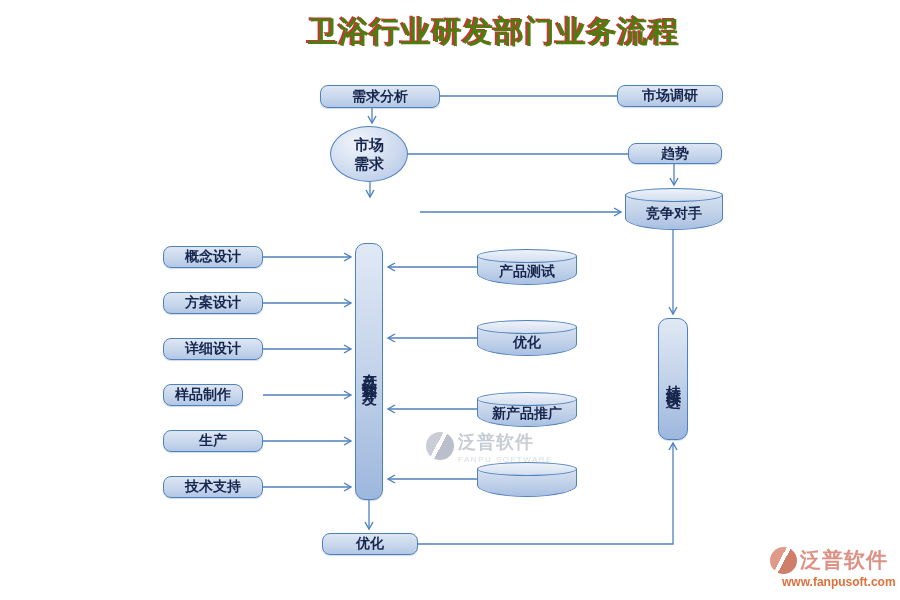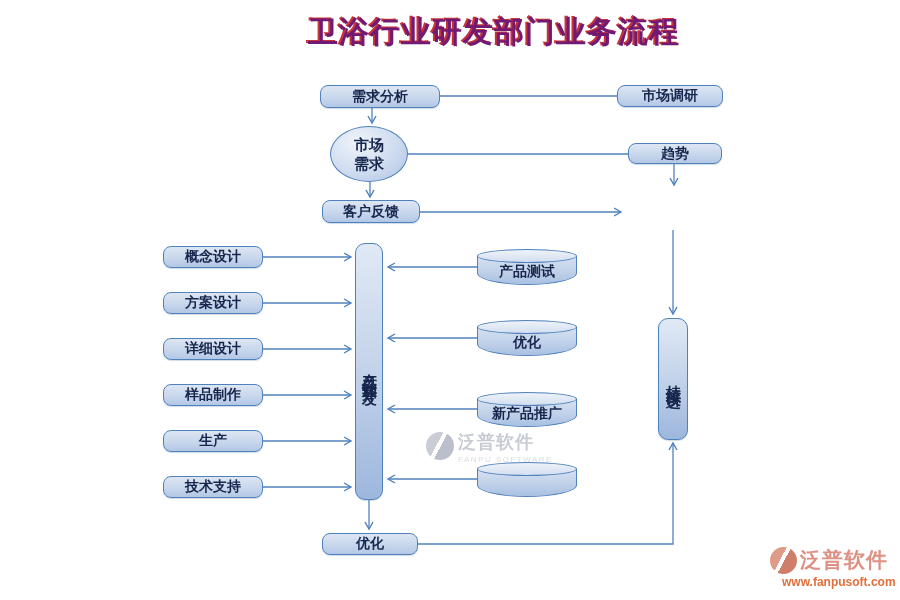--- a/index.html
+++ b/index.html
@@ -4,21 +4,21 @@
 <style>
   html,body { margin:0; padding:0; background:#fff; }
   .stage {
     position:relative; width:900px; height:600px; overflow:hidden;
     background:#fff;
     font-family:"Liberation Sans","DejaVu Sans",sans-serif;
   }
   .title {
     position:absolute; left:308px; top:12px;
     font-size:30px; font-weight:bold; letter-spacing:1px;
-    color:#701a75;
+    color:#4d7c0f;
     text-shadow:-2px -1px 0 rgba(192,16,16,0.85);
     white-space:nowrap;
   }
   .connectors { position:absolute; left:0; top:0; }
 
   .node {
     position:absolute; display:flex; align-items:center; justify-content:center;
     color:#17264d; font-weight:bold; font-size:14px; text-align:center;
     box-sizing:border-box;
   }
@@ -120,34 +120,36 @@
   </div>
   <div class="node box" style="left:617px;top:85px;width:106px;height:22px">
     <span>市场调研</span>
   </div>
   <div class="node ellipse" style="left:330px;top:126px;width:78px;height:56px">
     <span class="wrap2">市场需求</span>
   </div>
   <div class="node box" style="left:628px;top:143px;width:94px;height:21px">
     <span>趋势</span>
   </div>
-  <div class="node box" style="left:322px;top:200px;width:98px;height:23px">
-    <span>客户反馈</span>
+  <div class="cyl" style="left:625px;top:188px;width:98px;height:42px">
+    <div class="cyl-body"></div>
+    <div class="cyl-top"></div>
+    <span class="cyl-label">竞争对手</span>
   </div>
 
   <div class="node box" style="left:163px;top:292px;width:100px;height:22px">
     <span>方案设计</span>
   </div>
   <div class="node box" style="left:163px;top:246px;width:100px;height:22px">
     <span>概念设计</span>
   </div>
   <div class="node box" style="left:163px;top:338px;width:100px;height:22px">
     <span>详细设计</span>
   </div>
-  <div class="node box" style="left:163px;top:384px;width:100px;height:22px">
+  <div class="node box" style="left:163px;top:384px;width:80px;height:22px">
     <span>样品制作</span>
   </div>
   <div class="node box" style="left:163px;top:430px;width:100px;height:22px">
     <span>生产</span>
   </div>
   <div class="node box" style="left:163px;top:476px;width:100px;height:22px">
     <span>技术支持</span>
   </div>
 
   <div class="node tallbox" style="left:355px;top:243px;width:28px;height:257px">

